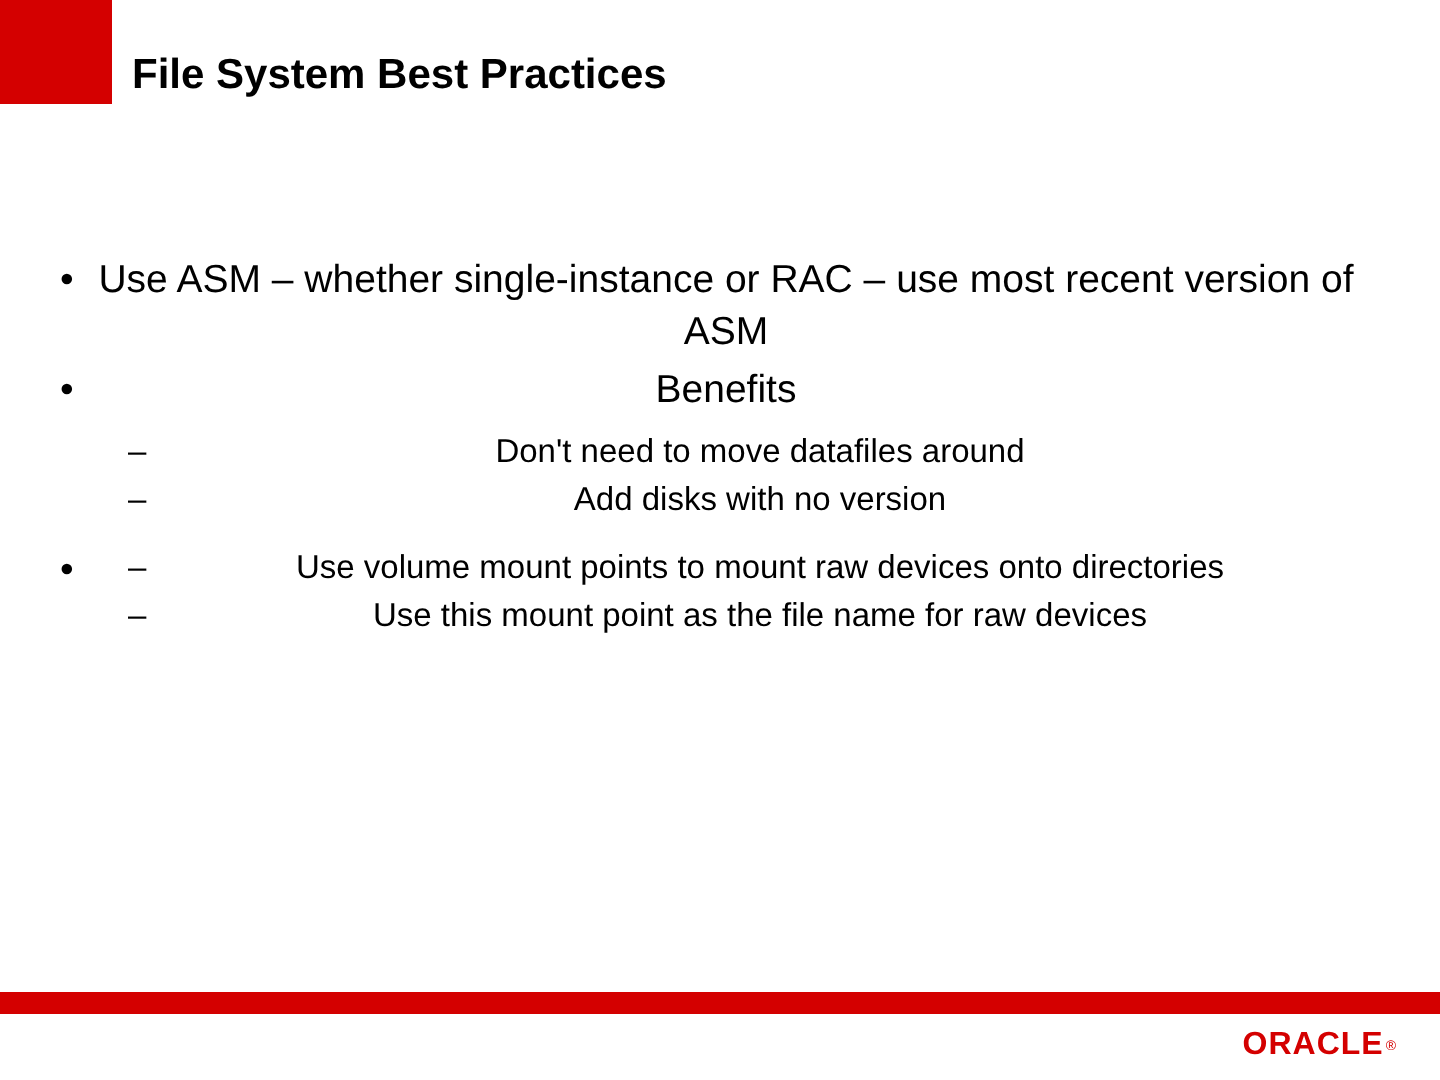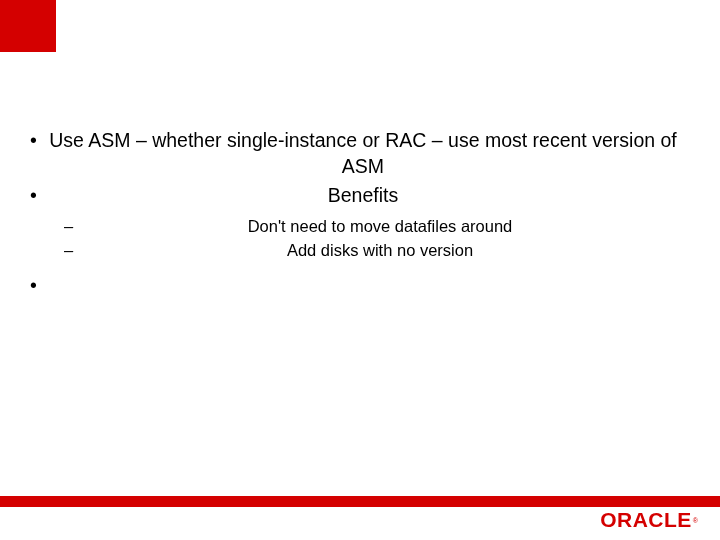--- a/index.html
+++ b/index.html
@@ -9,42 +9,47 @@
   .title { position: absolute; top: 26px; left: 66px; font-size: 21px; font-weight: bold; color: #000; }
   .content { position: absolute; top: 128px; left: 28px; right: 40px; color: #000; }
   ul.main { list-style: none; text-align: center; }
   ul.main > li { position: relative; padding-left: 18px; font-size: 19.5px; line-height: 1.32; margin-bottom: 4px; }
   ul.main > li::before { content: "•"; position: absolute; left: 2px; top: 0; font-size: 19.5px; color: #000; }
   ul.sub { list-style: none; margin: 6px 0 10px 18px; }
   ul.sub > li { position: relative; padding-left: 16px; font-size: 16.5px; line-height: 1.45; }
   ul.sub > li::before { content: "–"; position: absolute; left: 0; top: 0; color: #000; }
   .footer-bar { position: absolute; bottom: 33px; left: 0; right: 0; height: 11px; background: #d40000; }
   .logo { position: absolute; bottom: 8px; right: 22px; display: flex; align-items: center; }
-  .logo-text { font-family: Arial, sans-serif; font-size: 21px; font-weight: bold; letter-spacing: 0.5px; color: #d40000; }
+  .logo-text { font-family: Arial, sans-serif; font-size: 16px; font-weight: bold; letter-spacing: 0.5px; color: #d40000; }
   .logo-reg { font-size: 7px; color: #d40000; vertical-align: top; margin-left: 1px; }
 </style>
 </head>
 <body>
 
 <div class="slide">
   <div class="red-block"></div>
+  <div class="title">File System Best Practices</div>
 
   <div class="content">
     <ul class="main">
       <li>
         <span>Use ASM – whether single-instance or RAC – use most recent version of ASM</span>
       </li>
       <li>
         <span>Benefits</span>
         <ul class="sub">
           <li><span>Don't need to  move datafiles around</span></li>
           <li><span>Add disks with no version</span></li>
         </ul>
       </li>
       <li>
+        <ul class="sub">
+          <li><span>Use volume mount points to mount raw devices onto directories</span></li>
+          <li><span>Use this mount point as the file name for raw devices</span></li>
+        </ul>
       </li>
     </ul>
   </div>
 
   <div class="footer-bar"></div>
   <div class="logo">
     <span class="logo-text">ORACLE</span>
       <span class="logo-reg">®</span>
   </div>
 </div>

